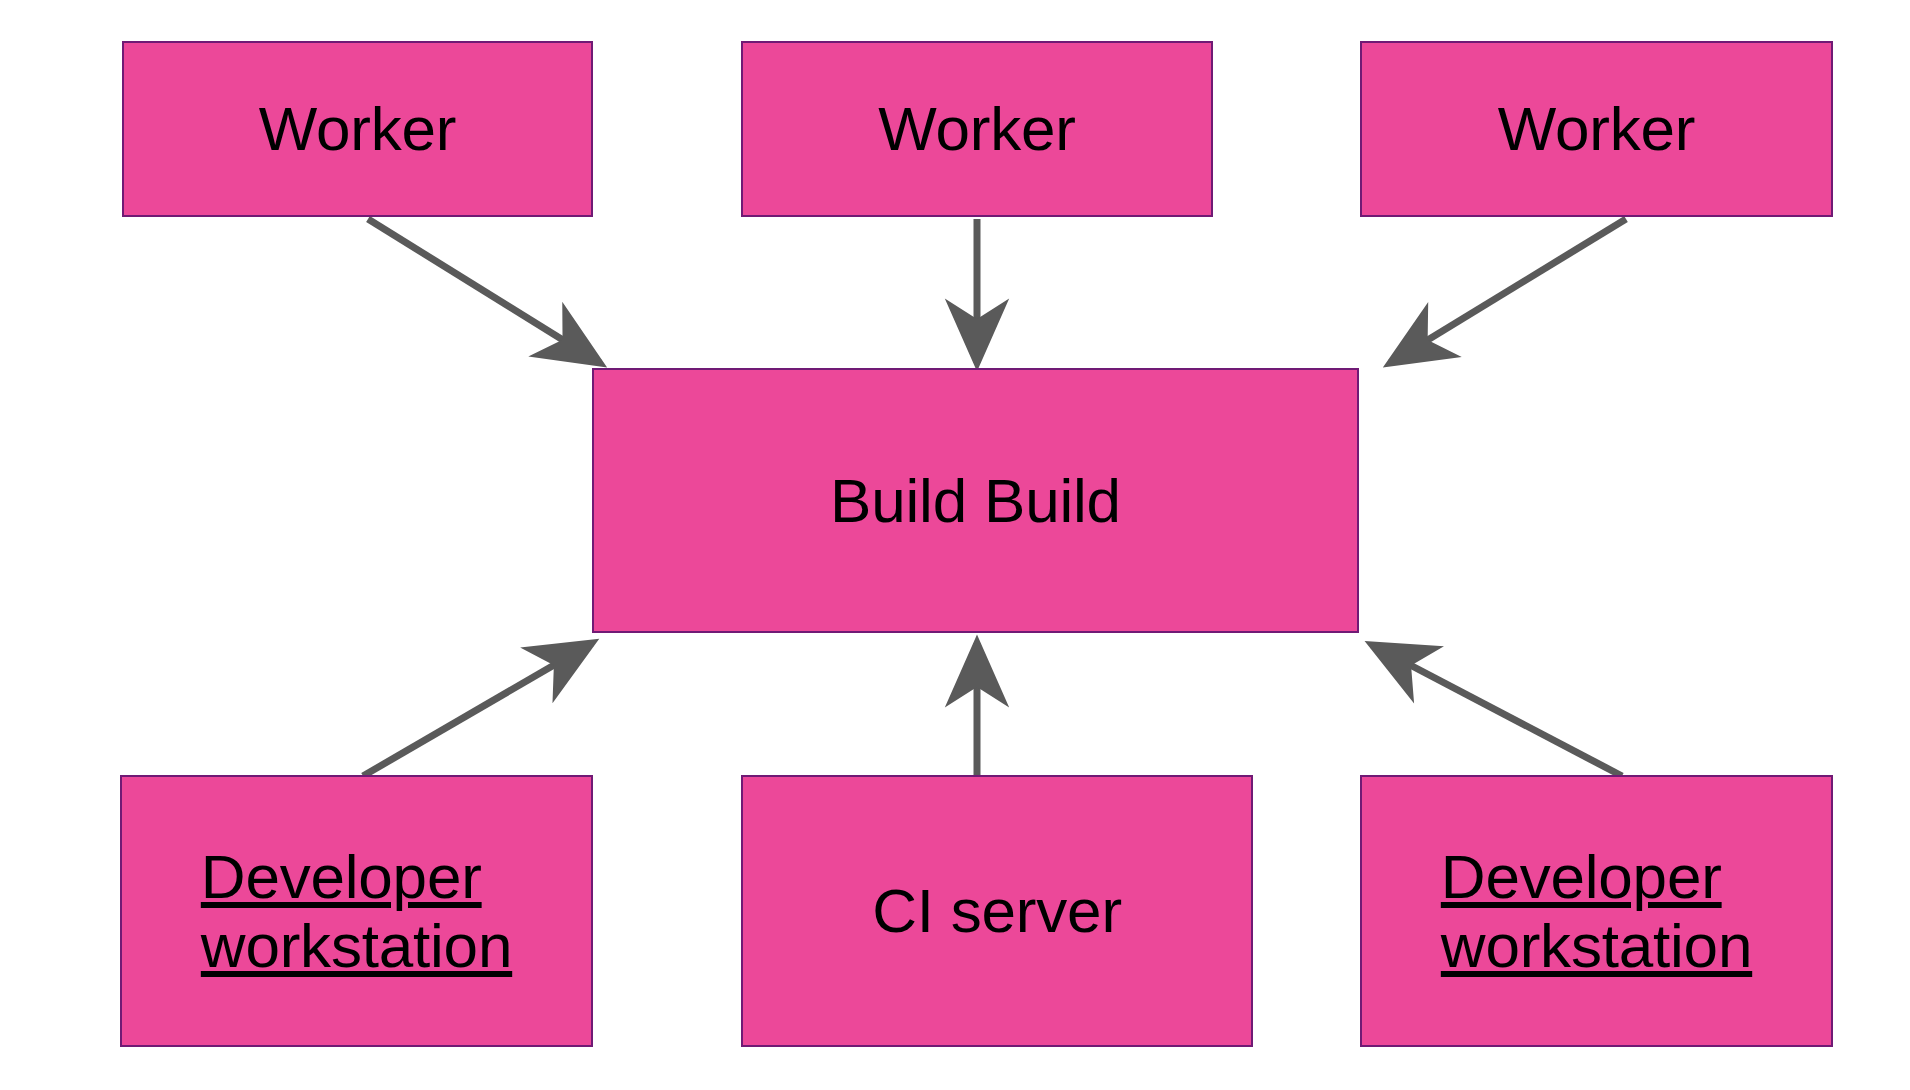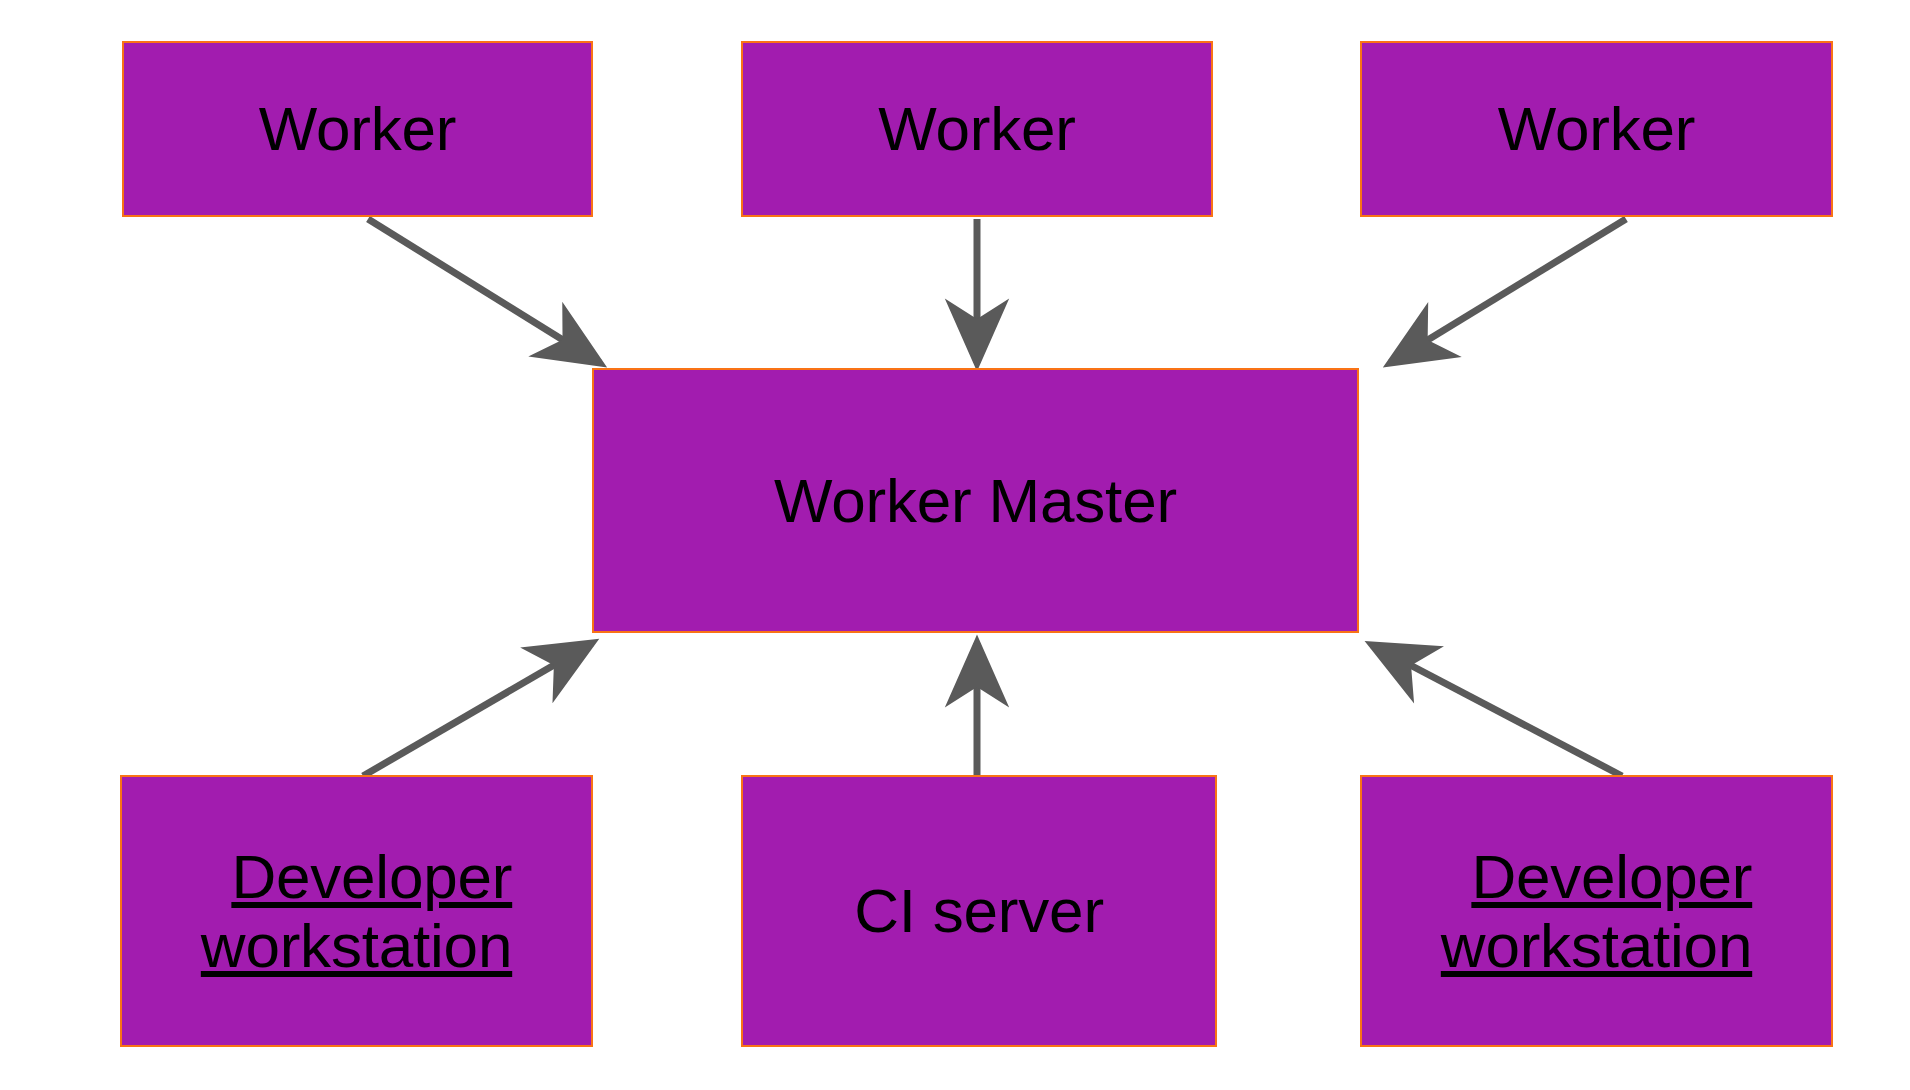--- a/index.html
+++ b/index.html
@@ -24,26 +24,26 @@
     position: absolute;
     left: 0;
     top: 0;
     width: 1910px;
     height: 1090px;
     pointer-events: none;
   }
   .node {
     position: absolute;
     box-sizing: border-box;
-    background: #a21caf;
-    border: 2px solid #f97316;
+    background: #ec4899;
+    border: 2px solid #701a75;
     display: flex;
     align-items: center;
     justify-content: center;
-    text-align: right;
+    text-align: left;
   }
   .node-label {
     color: #000000;
     font-family: "Liberation Sans", sans-serif;
     font-weight: 400;
     line-height: 1.12;
     white-space: pre-line;
     letter-spacing: -0.2px;
   }
   .node-worker .node-label { font-size: 62px; }
@@ -82,29 +82,29 @@
 
   <div class="node node-worker" style="left:741px; top:41px; width:472px; height:176px;">
     <span class="node-label">Worker</span>
   </div>
 
   <div class="node node-worker" style="left:1360px; top:41px; width:473px; height:176px;">
     <span class="node-label">Worker</span>
   </div>
 
   <div class="node node-master" style="left:592px; top:368px; width:767px; height:265px;">
-    <span class="node-label">Worker Master</span>
+    <span class="node-label">Build Build</span>
   </div>
 
   <div class="node node-dev" style="left:120px; top:775px; width:473px; height:272px;">
     <span class="node-label">Developer
 workstation</span>
   </div>
 
-  <div class="node node-ci" style="left:741px; top:775px; width:476px; height:272px;">
+  <div class="node node-ci" style="left:741px; top:775px; width:512px; height:272px;">
     <span class="node-label">CI server</span>
   </div>
 
   <div class="node node-dev" style="left:1360px; top:775px; width:473px; height:272px;">
     <span class="node-label">Developer
 workstation</span>
   </div>
 
 </div>
 

